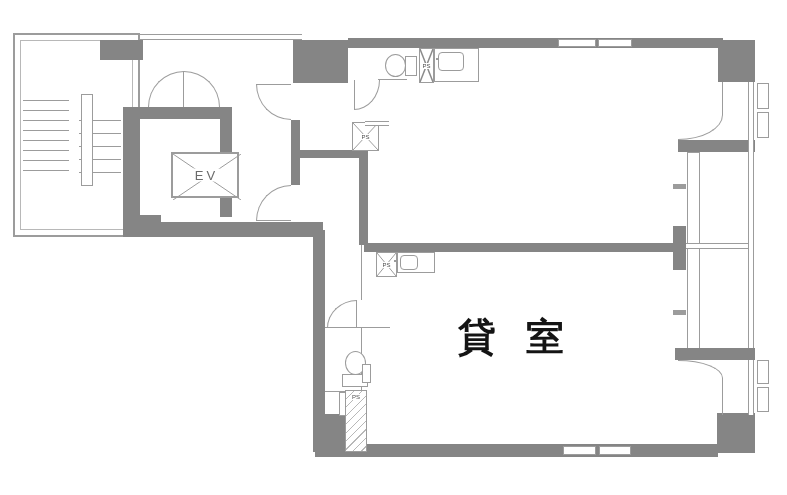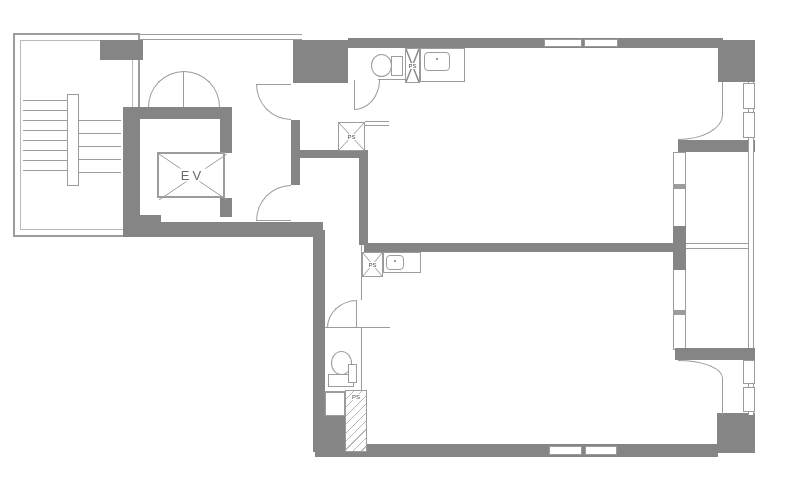--- a/index.html
+++ b/index.html
@@ -4,21 +4,21 @@
 <style>
   :root{
     --background:#ffffff; --wall:#858585; --line:#9c9c9c; --line2:#b8b8b8; --text:#141414;
   }
   html,body{margin:0;padding:0;background:#fff;}
   .plan{position:relative;width:787px;height:495px;background:var(--background);
         font-family:"Liberation Sans", sans-serif;overflow:hidden;}
   .a{position:absolute;}
   .w{background:var(--wall);}
   .ln{background:var(--line);}
-  .bx{background:var(--background);border:1px solid var(--line);box-sizing:border-box;}
+  .bx{background:var(--background);border:1px solid var(--line);box-sizing:border-box;margin-left:14px;}
   .arc{box-sizing:border-box;border:0 solid var(--line);background:transparent;}
   .dbl{box-sizing:border-box;background:var(--background);
        border-top:1px solid var(--line);border-bottom:1px solid var(--line);}
   .dblv{box-sizing:border-box;background:var(--background);
        border-left:1px solid var(--line);border-right:1px solid var(--line);}
   .pslbl{position:absolute;left:50%;top:50%;transform:translate(-50%,-50%);
        font-size:6px;line-height:1;color:#4f4f4f;background:var(--background);padding:0 1px;}
   .pslbl-top{position:absolute;left:50%;top:3px;transform:translateX(-50%);
        font-size:6px;line-height:1;color:#4f4f4f;background:var(--background);padding:0 1px;}
   .evlbl{position:absolute;left:50%;top:50%;transform:translate(-50%,-50%);
@@ -158,14 +158,15 @@
   <div class="a ln" style="left:673px;top:310px;width:13px;height:5px;"></div>
   <div class="a dblv" style="left:748px;top:82px;width:6px;height:333px;"></div>
   <div class="a dbl" style="left:686px;top:243px;width:62px;height:6px;"></div>
   <div class="a bx" style="left:743px;top:83px;width:12px;height:26px;"></div>
   <div class="a bx" style="left:743px;top:112px;width:12px;height:26px;"></div>
   <div class="a w" style="left:675px;top:348px;width:80px;height:12px;"></div>
   <div class="a arc" style="left:678px;top:360px;width:45px;height:55px;border-right-width:1px;border-top-width:1px;border-top-right-radius:45px 18px;"></div>
   <div class="a bx" style="left:743px;top:360px;width:12px;height:24px;"></div>
   <div class="a bx" style="left:743px;top:387px;width:12px;height:25px;"></div>
 
+  <div class="a roomlbl" style="left:458px;top:318px;">貸室</div>
 
 </div>
 
 </body></html>

